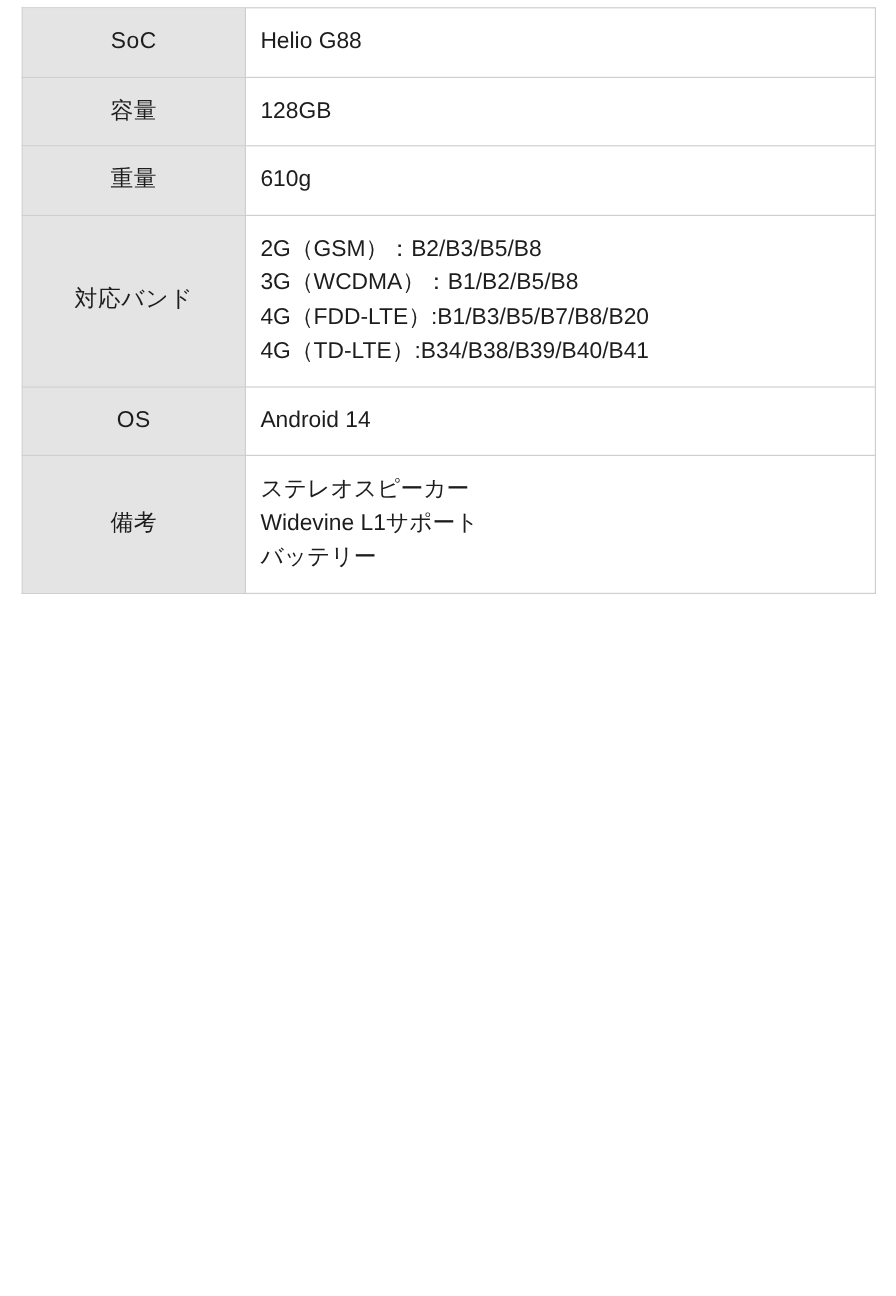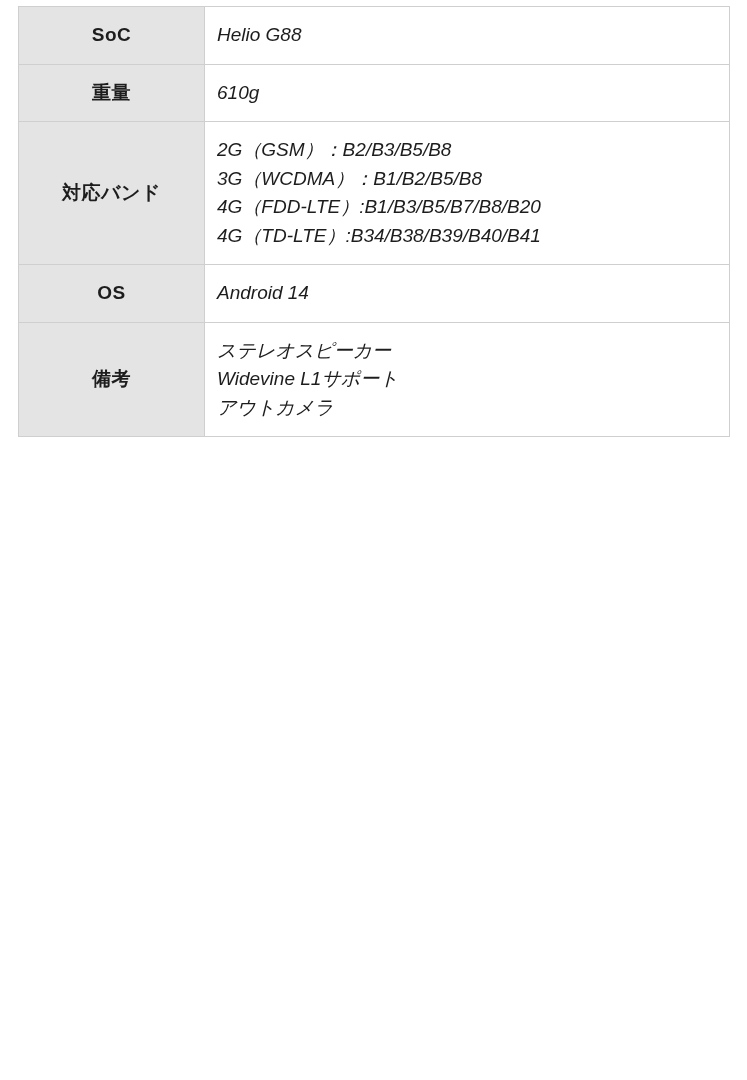--- a/index.html
+++ b/index.html
@@ -31,52 +31,57 @@
   table.spec-table col.value-col { width: 525px; }
 
   table.spec-table td {
     border: 1px solid #cfcfcf;
     vertical-align: middle;
     line-height: 1.5;
   }
   td.label {
     background: #e4e4e4;
     text-align: center;
-    font-weight: bold;
+    font-weight: normal;
     padding: 14px 6px;
     letter-spacing: 0.5px;
     color: #1d1d1d;
   }
   td.value {
     background: #ffffff;
     text-align: left;
     padding: 14px 10px 14px 12px;
     color: #1d1d1d;
     font-weight: normal;
-    font-style: italic;
   }
   td.value .line {
     display: block;
     white-space: nowrap;
   }
 </style>
 </head>
 <body>
 
 <div class="page">
   <table class="spec-table">
     <colgroup>
       <col class="label-col">
       <col class="value-col">
     </colgroup>
     <tbody>
       <tr>
         <td class="label">SoC</td>
         <td class="value">
           <span class="line">Helio G88</span>
+        </td>
+      </tr>
+      <tr>
+        <td class="label">容量</td>
+        <td class="value">
+          <span class="line">128GB</span>
         </td>
       </tr>
       <tr>
         <td class="label">重量</td>
         <td class="value">
           <span class="line">610g</span>
         </td>
       </tr>
       <tr>
         <td class="label">対応バンド</td>
@@ -91,18 +96,18 @@
         <td class="label">OS</td>
         <td class="value">
           <span class="line">Android 14</span>
         </td>
       </tr>
       <tr>
         <td class="label">備考</td>
         <td class="value">
           <span class="line">ステレオスピーカー</span>
           <span class="line">Widevine L1サポート</span>
-          <span class="line">アウトカメラ</span>
+          <span class="line">バッテリー</span>
         </td>
       </tr>
     </tbody>
   </table>
 </div>
 
 </body></html>

